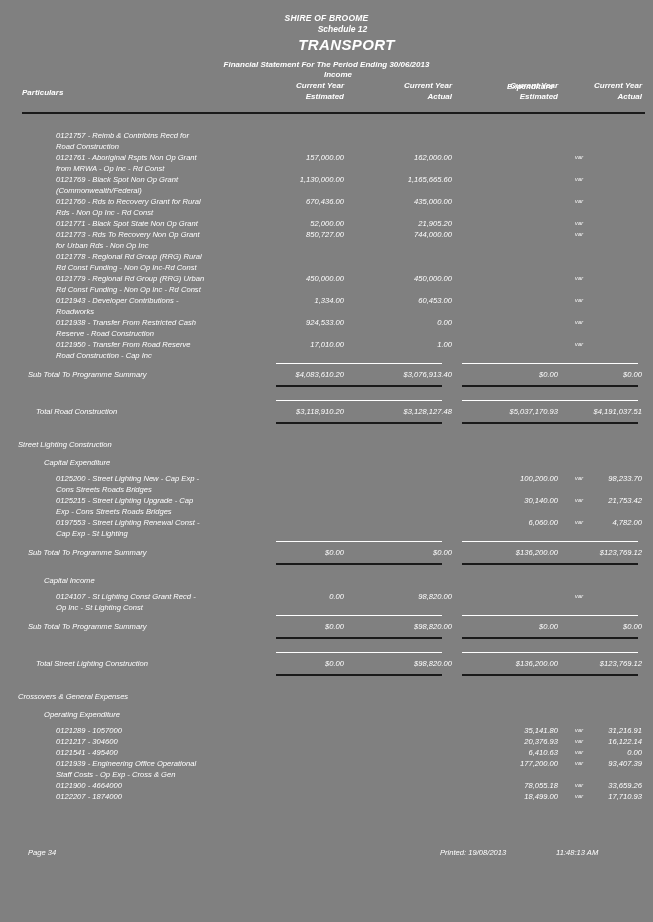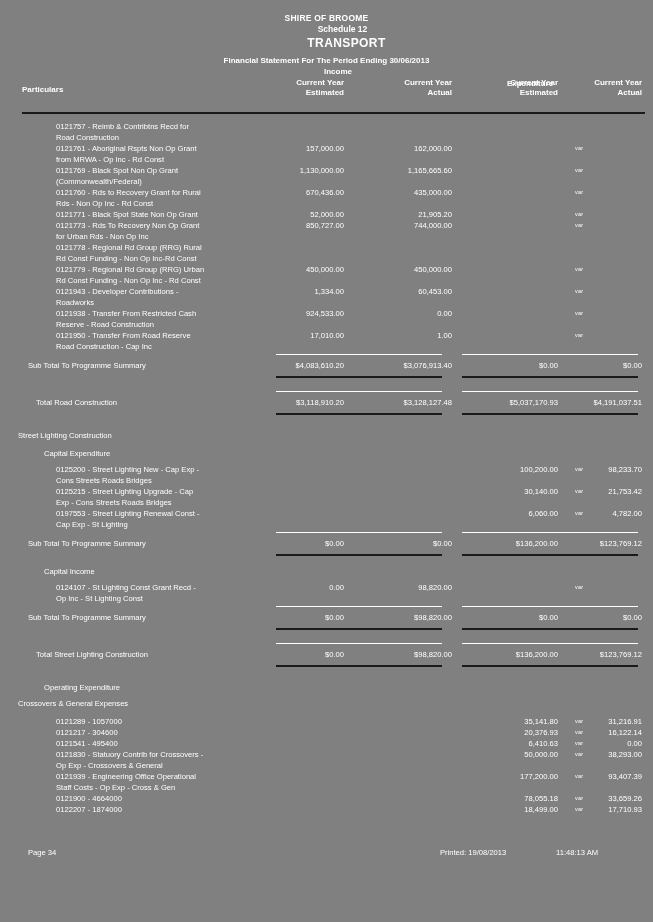--- a/index.html
+++ b/index.html
@@ -12,41 +12,42 @@
     background: #808080;
     font-family: "Liberation Sans", sans-serif;
     color: #ffffff;
     overflow: hidden;
     position: relative;
   }
   .page {
     position: relative;
     width: 653px;
     height: 756px;
+    font-style: italic;
   }
 
   
   .doc-header {
     text-align: center;
     padding-top: 13px;
     line-height: 1.18;
   }
   .doc-header .org {
     font-size: 8.5px;
     font-weight: bold;
     letter-spacing: .2px;
   }
   .doc-header .sched {
     font-size: 8.5px;
     font-weight: bold;
     margin-top: 1px;
     padding-left: 32px;
   }
   .doc-header .prog {
-    font-size: 12px;
+    font-size: 15px;
     font-weight: bold;
     margin-top: 2px;
     letter-spacing: .4px;
     margin-left: 40px;
   }
   .doc-header .period {
     font-size: 8px;
     font-weight: bold;
     margin-top: 6px;
   }
@@ -91,21 +92,21 @@
     position: absolute;
     left: 22px;
     right: 8px;
     top: 112px;
     border-top: 2px solid #1a1a1a;
   }
 
   
   .body {
     position: relative;
-    margin-top: 6px;
+    margin-top: 12px;
   }
 
   .row {
     position: relative;
     min-height: 11px;
   }
   .row .label {
     position: absolute;
     left: 0;
     font-size: 7.6px;
@@ -458,28 +459,28 @@
       <div class="num c4">$123,769.12</div>
     </div>
 
     <div class="lines">
       <div class="ln dark inc"></div>
       <div class="ln dark exp"></div>
     </div>
 
     <div class="spacer14"></div>
 
+    <div class="row" style="height:18px">
+      <div class="label lvl-section">Crossovers &amp; General Expenses</div>
+    </div>
+
     <div class="row" style="height:16px">
       <div class="label lvl-sub">Operating Expenditure</div>
     </div>
 
-    <div class="row" style="height:18px">
-      <div class="label lvl-section">Crossovers &amp; General Expenses</div>
-    </div>
-
     <div class="row" style="height:11px">
       <div class="label acct">0121289 - 1057000</div>
       <div class="num c1"></div>
       <div class="num c2"></div>
       <div class="num c3">35,141.80</div>
       <div class="num c4">31,216.91</div>
       <div class="flag">var</div>
     </div>
 
     <div class="row" style="height:11px">
@@ -493,29 +494,20 @@
 
     <div class="row" style="height:11px">
       <div class="label acct">0121541 - 495400</div>
       <div class="num c1"></div>
       <div class="num c2"></div>
       <div class="num c3">6,410.63</div>
       <div class="num c4">0.00</div>
       <div class="flag">var</div>
     </div>
 
-    <div class="row" style="height:22px">
-      <div class="label acct">0121830 - Statuory Contrib for Crossovers -
-Op Exp - Crossovers &amp; General</div>
-      <div class="num c1"></div>
-      <div class="num c2"></div>
-      <div class="num c3">50,000.00</div>
-      <div class="num c4">38,293.00</div>
-      <div class="flag">var</div>
-    </div>
 
     <div class="row" style="height:22px">
       <div class="label acct">0121939 -  Engineering Office Operational
 Staff Costs - Op Exp - Cross &amp; Gen</div>
       <div class="num c1"></div>
       <div class="num c2"></div>
       <div class="num c3">177,200.00</div>
       <div class="num c4">93,407.39</div>
       <div class="flag">var</div>
     </div>

